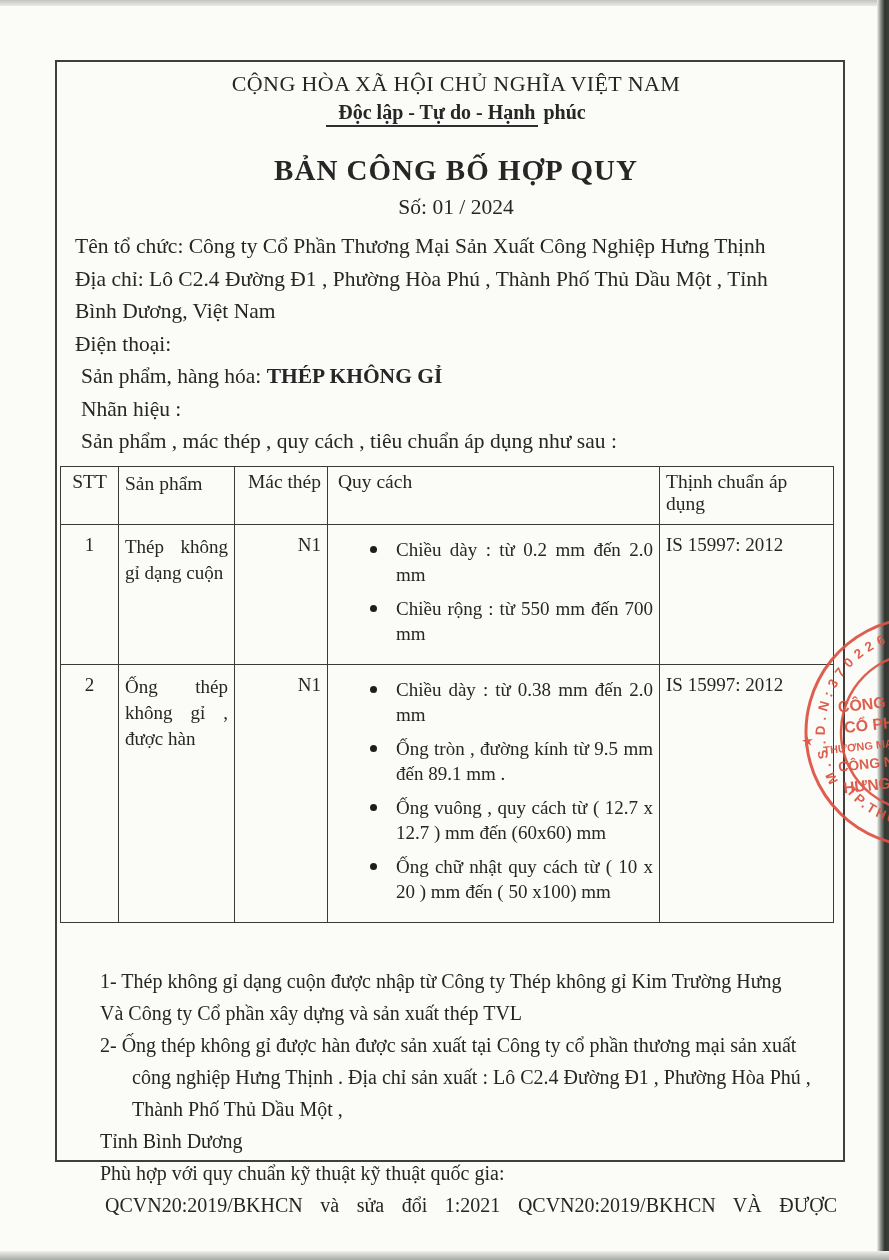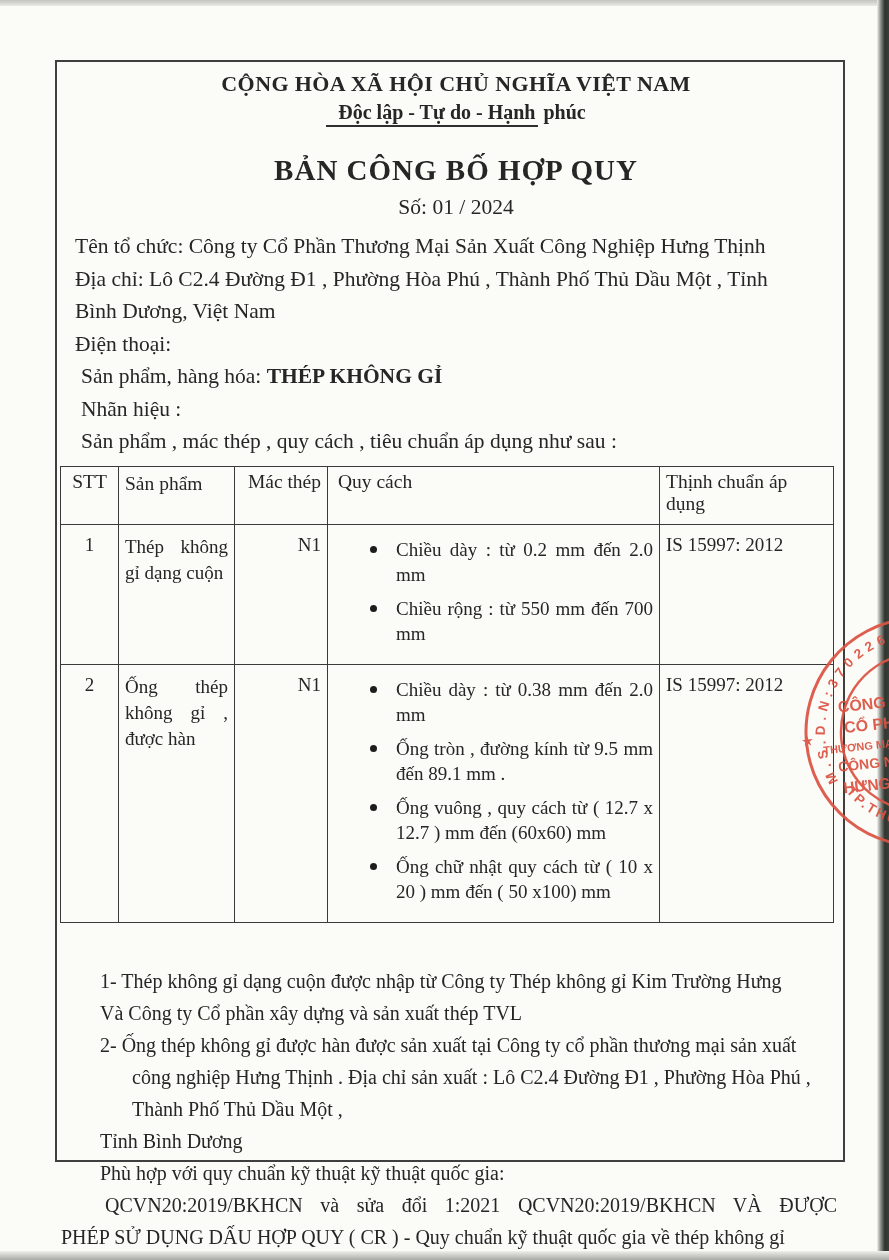--- a/index.html
+++ b/index.html
@@ -17,21 +17,21 @@
                  background: linear-gradient(to right,#f2f2ee 0%,#8d918b 30%,#31352f 65%,#3b3f39 100%); }
   .edge-bottom { position:absolute; left:0; bottom:0; width:889px; height:9px;
                  background: linear-gradient(to bottom,#efefeb,#a7aba5); }
 
   .frame {
     position:absolute; left:55px; top:60px; width:790px; height:1102px;
     border:2px solid #3f3f3f;
     padding: 0 6px 0 18px;
   }
   .center { text-align:center; }
-  .national-title { margin-top:9px; font-size:22px; font-weight:bold; letter-spacing:.4px; line-height:26px; }
+  .national-title { margin-top:9px; font-size:22px; font-weight:normal; letter-spacing:.4px; line-height:26px; }
   .motto { margin-top:3px; font-size:20px; font-weight:bold; line-height:24px; }
   .motto .ul { border-bottom:2px solid #2e2e2e; padding:0 3px 2px 12px; }
   .doc-title { margin-top:29px; font-size:29px; font-weight:bold; letter-spacing:1px; line-height:34px; }
   .doc-number { margin-top:7px; font-size:21.5px; line-height:26px; }
 
   .info { margin-top:10px; width:737px; font-size:21.5px; line-height:32.5px; }
   .indent1 { margin-left:6px; }
   .b { font-weight:bold; }
 
   table.conformity {
@@ -143,21 +143,20 @@
   <div class="notes">
     <div>1-  Thép không gỉ dạng cuộn được nhập từ Công ty Thép không gỉ Kim Trường Hưng</div>
     <div>Và Công ty Cổ phần xây dựng và sản xuất thép TVL</div>
     <div>2-  Ống thép không gỉ được hàn được sản xuất tại Công ty cổ phần thương mại sản xuất</div>
     <div class="cont">công nghiệp Hưng Thịnh . Địa chỉ sản xuất : Lô C2.4 Đường Đ1 , Phường Hòa Phú ,</div>
     <div class="cont">Thành Phố Thủ Dầu Một ,</div>
     <div>Tỉnh Bình Dương</div>
     <div>Phù hợp với quy chuẩn kỹ thuật kỹ thuật quốc gia:</div>
     <div class="regulation">
       <div class="reg-l1">QCVN20:2019/BKHCN và sửa đổi 1:2021 QCVN20:2019/BKHCN VÀ ĐƯỢC</div>
-      <div>PHÉP SỬ DỤNG DẤU HỢP QUY ( CR ) -  Quy chuẩn kỹ thuật quốc gia về thép không gỉ</div>
     </div>
   </div>
 
 </div>
 
 <svg class="stamp" viewBox="0 0 250 250">
   <defs>
     <path id="arcTop" d="M 38.9,165.1 A 95,95 0 0 1 207.3,77.5"></path>
     <path id="arcBottom" d="M 45.3,176.7 A 95,95 0 0 0 188.6,195.6"></path>
   </defs>

